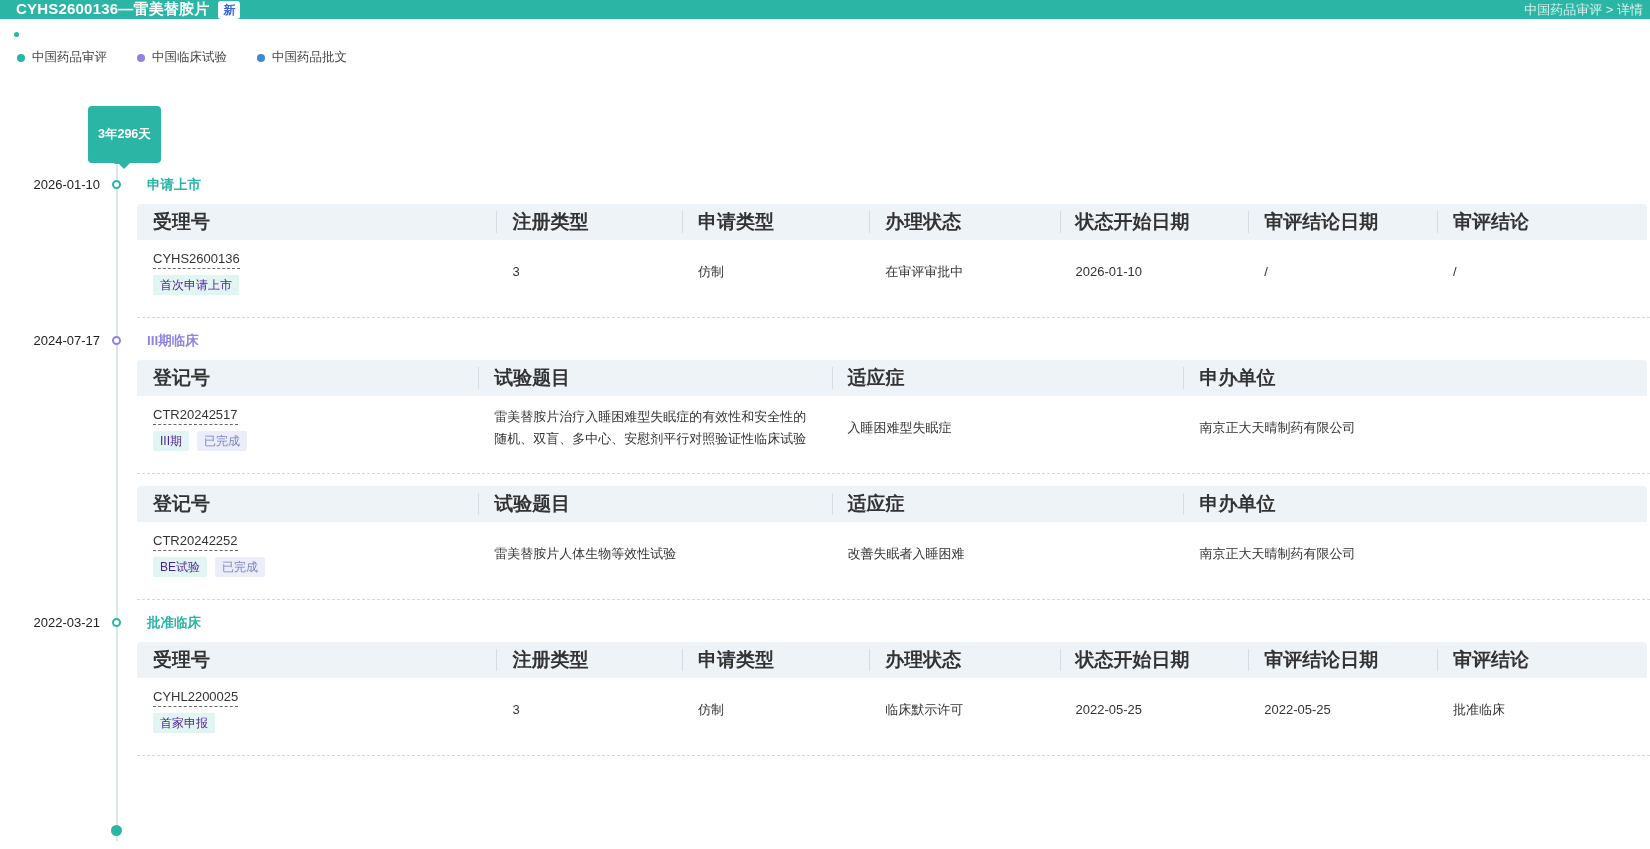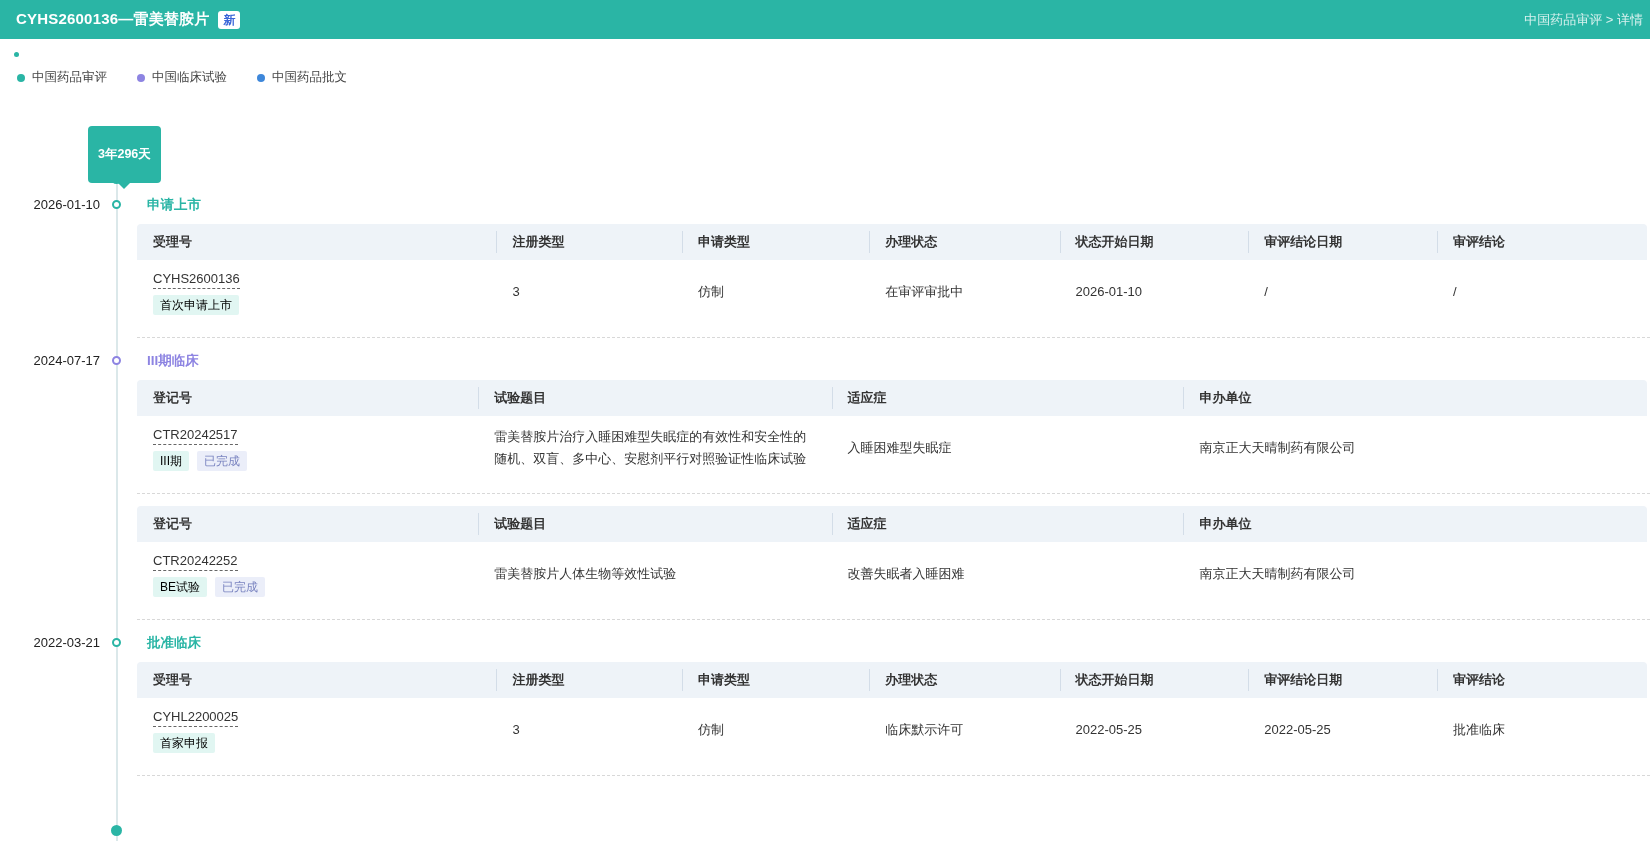--- a/index.html
+++ b/index.html
@@ -1,21 +1,21 @@
 <!DOCTYPE html>
 <html><head>
 <meta charset="utf-8">
 <style>
   * { margin:0; padding:0; box-sizing:border-box; }
   html,body { width:1650px; height:849px; overflow:hidden; background:#fff;
     font-family:"Liberation Sans","DejaVu Sans",sans-serif; color:#333; }
   body { display:flex; flex-direction:column; }
 
   
-  .topbar { height:39px; background:#2ab5a5; display:flex; align-items:center;
+  .topbar { height:19px; background:#2ab5a5; display:flex; align-items:center;
     padding:0 16px; flex:0 0 auto; }
   .topbar .title { color:#fff; font-weight:bold; font-size:15px; letter-spacing:.2px; }
   .new-badge { margin-left:9px; background:#fff; color:#3a66d8; font-size:12px;
     font-weight:bold; padding:1px 5px; border-radius:3px; line-height:16px; }
   .crumb { margin-left:auto; margin-right:-9px; color:rgba(255,255,255,.82);
     font-size:13px; white-space:nowrap; }
 
   
   .subtitle { margin:13px 0 0 14px; font-size:13.5px; font-weight:bold;
     display:flex; align-items:center; }
@@ -43,31 +43,31 @@
 
   #events { padding-top:108px; position:relative; z-index:1; }
   .ev-head { display:flex; align-items:center; line-height:21px; }
   .ev-date { width:100px; text-align:right; font-size:13px; color:#222; flex:0 0 auto; }
   .ev-marker { width:9px; height:9px; border-radius:50%; background:#fff;
     border:2px solid #2ab5a5; margin-left:12px; flex:0 0 auto; position:relative; z-index:2; }
   .ev-label { margin-left:26px; font-size:13.5px; font-weight:bold; }
 
   .card { margin:9px 3px 0 137px; border-radius:4px; overflow:hidden; }
   table { width:100%; border-collapse:collapse; table-layout:fixed; }
-  thead th { background:#eef3f8; font-size:13px; font-weight:bold; text-align:left;
+  thead th { background:#eef3f8; font-size:19px; font-weight:bold; text-align:left;
     padding:9px 16px; line-height:18px; position:relative; }
   thead th:not(:first-child)::before { content:""; position:absolute; left:0; top:7px;
     bottom:7px; width:1px; background:#d3dde8; }
   tbody td { font-size:13px; padding:8px 16px; vertical-align:middle; line-height:22px;
     background:#fff; }
   .rec-id { display:inline-block; color:#333; text-decoration:none; line-height:17px;
     border-bottom:1px dashed #666; padding-bottom:1px; cursor:pointer; }
   .tags { margin-top:5px; display:flex; gap:8px; }
   .tag { font-size:12px; line-height:20px; padding:0 7px; border-radius:2px; }
-  .tag-teal { color:#000000; background:#e1f6f2; }
+  .tag-teal { color:#4c1d95; background:#e1f6f2; }
   .tag-lav  { color:#7a84c0; background:#ebeef9; }
 
   .sep { margin:14px 0 12px 137px; border-top:1px dashed #d8d8d8; height:0; }
 </style>
 </head>
 <body>
 
 <div class="topbar">
   <span class="title">CYHS2600136—雷美替胺片</span>
   <span class="new-badge">新</span>

